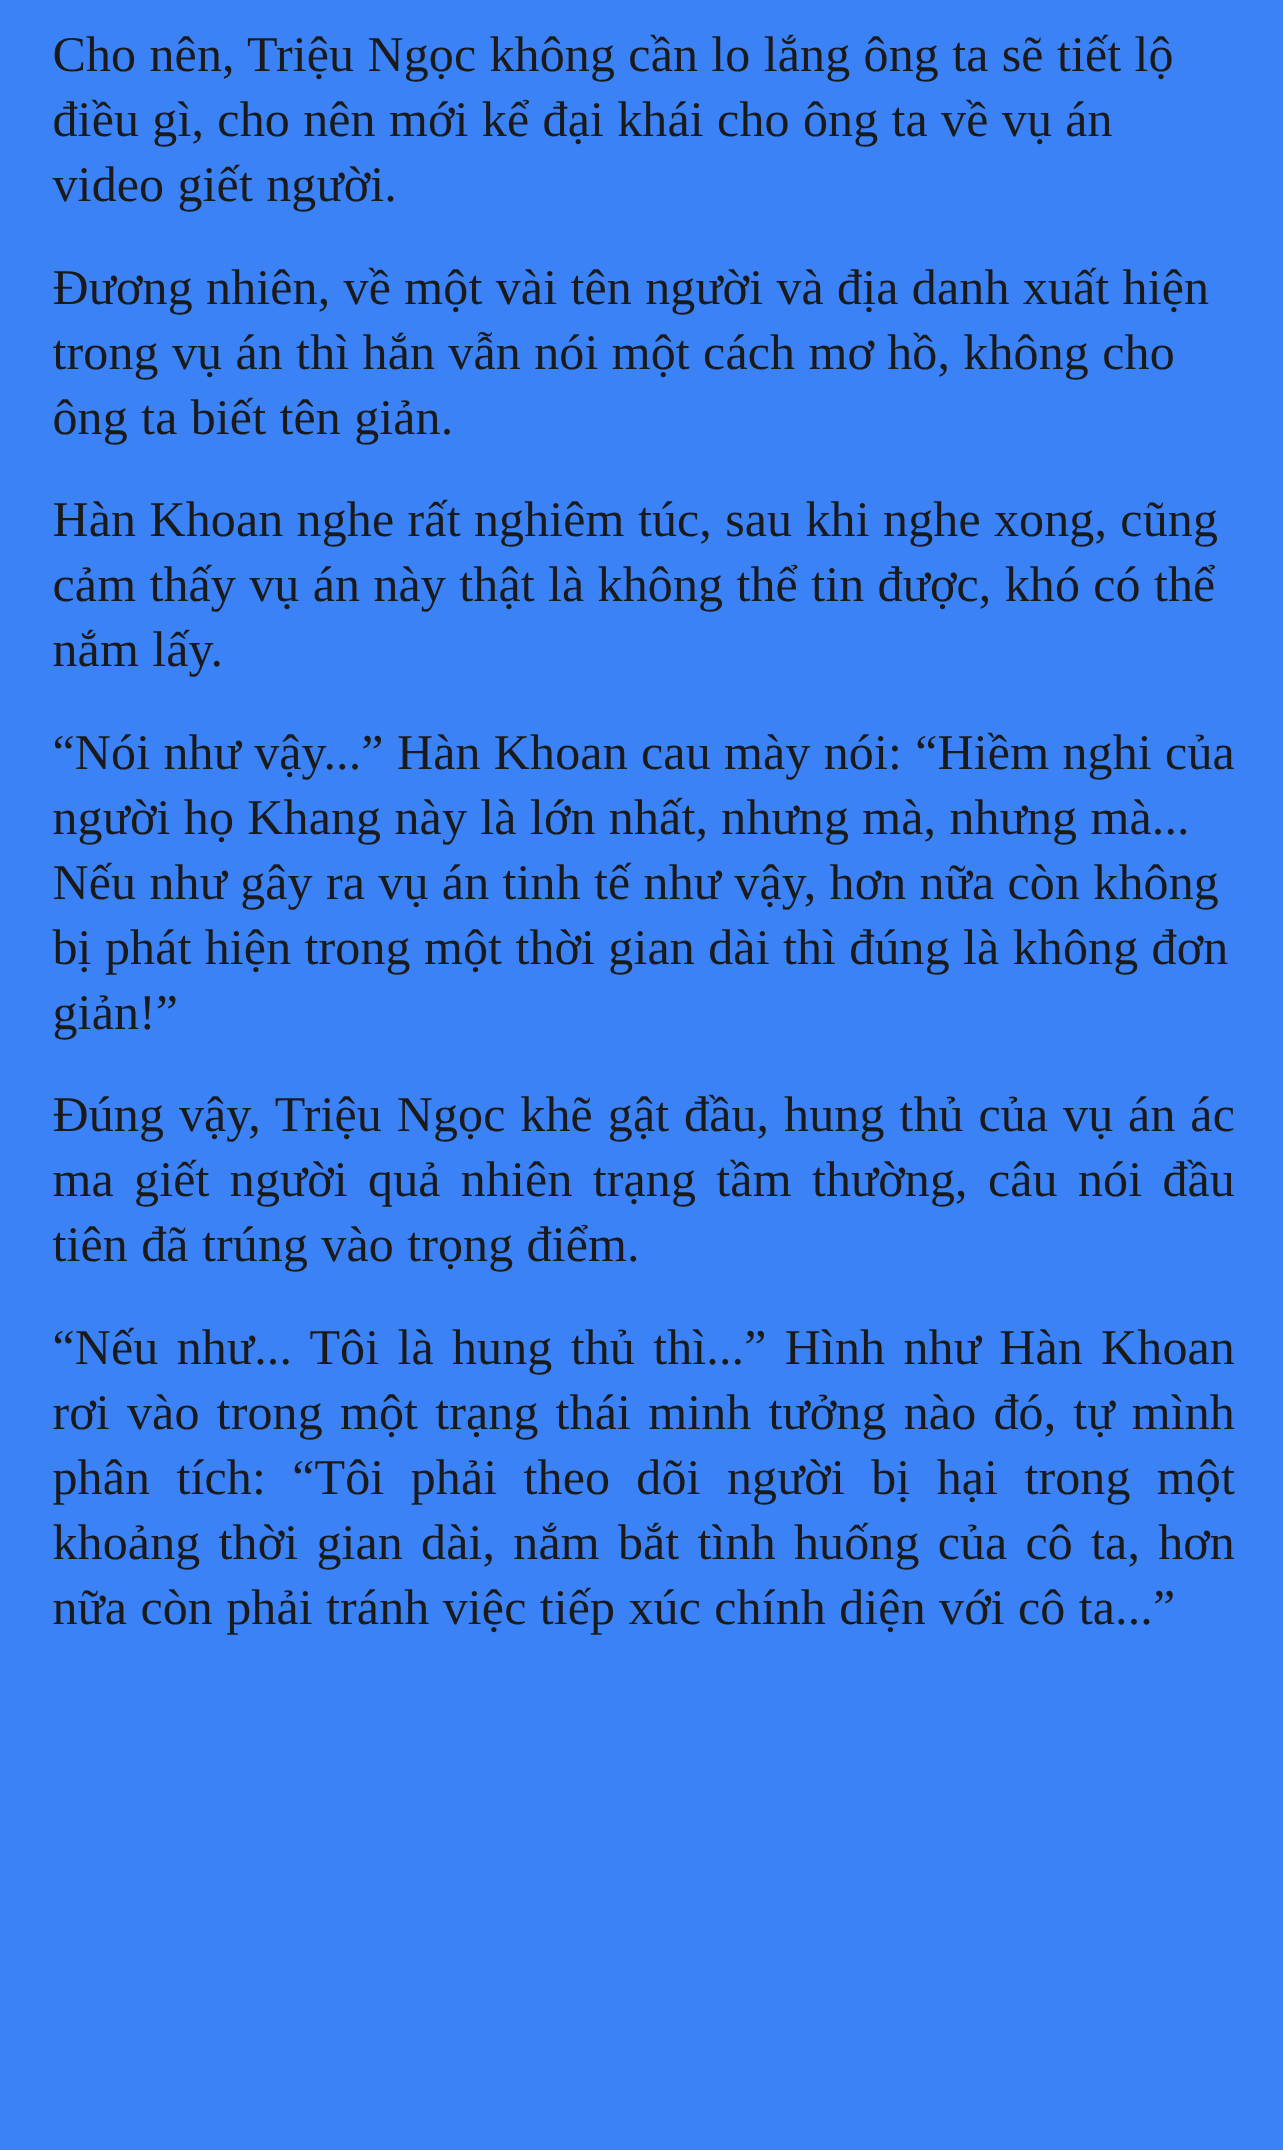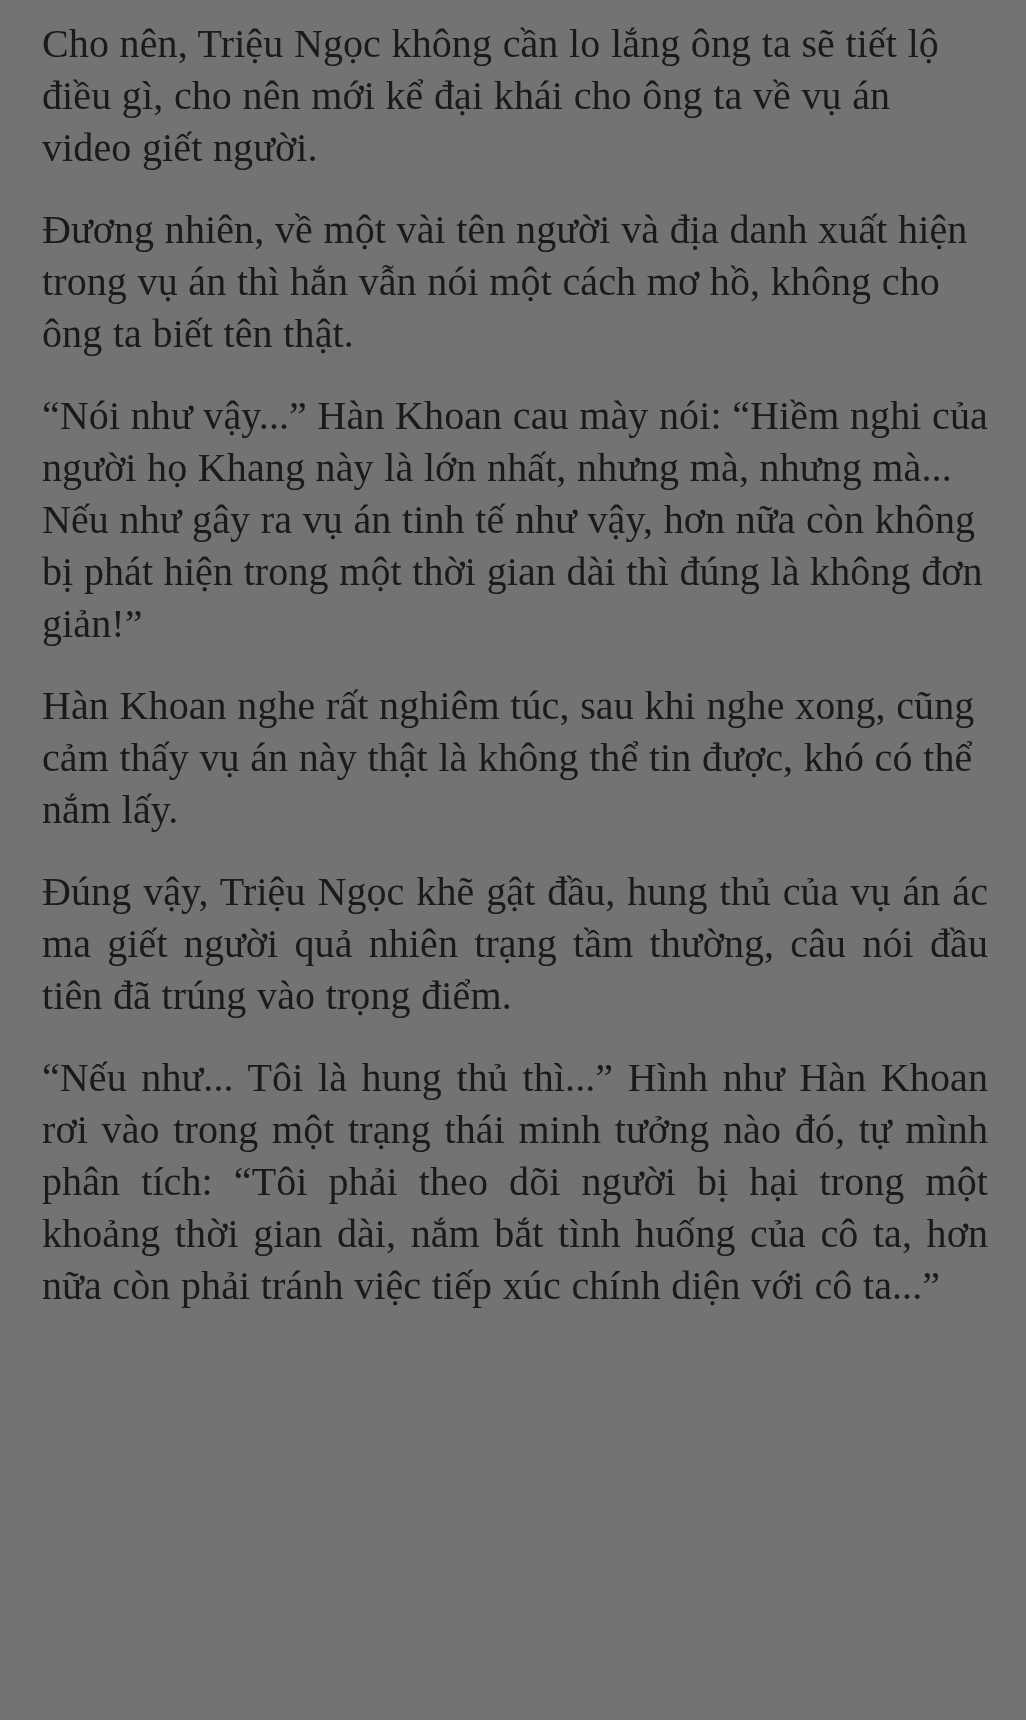--- a/index.html
+++ b/index.html
@@ -11,21 +11,21 @@
     width: 1026px;
     min-height: 1720px;
     font-family: "Liberation Serif", "DejaVu Serif", serif;
     color: #1a1a1a;
   }
   .page {
     box-sizing: border-box;
     width: 1026px;
     min-height: 1720px;
     padding: 18px 38px 20px 42px;
-    background: #737373;
+    background: #3b82f6;
   }
   .para {
     font-size: 40px;
     line-height: 1.30;
     margin: 0 0 30px 0;
     text-align: justify;
     text-justify: inter-word;
     letter-spacing: 0.1px;
     word-spacing: 0.5px;
   }
@@ -35,18 +35,18 @@
   
   .para.ragged {
     text-align: left;
   }
 </style>
 </head>
 <body>
 
 <div class="page">
   <p class="para ragged">Cho nên, Triệu Ngọc không cần lo lắng ông ta sẽ tiết lộ điều gì, cho nên mới kể đại khái cho ông ta về vụ án video giết người.</p>
-  <p class="para ragged">Đương nhiên, về một vài tên người và địa danh xuất hiện trong vụ án thì hắn vẫn nói một cách mơ hồ, không cho ông ta biết tên thật.</p>
+  <p class="para ragged">Đương nhiên, về một vài tên người và địa danh xuất hiện trong vụ án thì hắn vẫn nói một cách mơ hồ, không cho ông ta biết tên giản.</p>
+  <p class="para ragged">Hàn Khoan nghe rất nghiêm túc, sau khi nghe xong, cũng cảm thấy vụ án này thật là không thể tin được, khó có thể nắm lấy.</p>
   <p class="para ragged">“Nói như vậy...” Hàn Khoan cau mày nói: “Hiềm nghi của người họ Khang này là lớn nhất, nhưng mà, nhưng mà... Nếu như gây ra vụ án tinh tế như vậy, hơn nữa còn không bị phát hiện trong một thời gian dài thì đúng là không đơn giản!”</p>
-  <p class="para ragged">Hàn Khoan nghe rất nghiêm túc, sau khi nghe xong, cũng cảm thấy vụ án này thật là không thể tin được, khó có thể nắm lấy.</p>
   <p class="para">Đúng vậy, Triệu Ngọc khẽ gật đầu, hung thủ của vụ án ác ma giết người quả nhiên trạng tầm thường, câu nói đầu tiên đã trúng vào trọng điểm.</p>
   <p class="para">“Nếu như... Tôi là hung thủ thì...” Hình như Hàn Khoan rơi vào trong một trạng thái minh tưởng nào đó, tự mình phân tích: “Tôi phải theo dõi người bị hại trong một khoảng thời gian dài, nắm bắt tình huống của cô ta, hơn nữa còn phải tránh việc tiếp xúc chính diện với cô ta...”</p>
 </div>
 
 </body></html>

